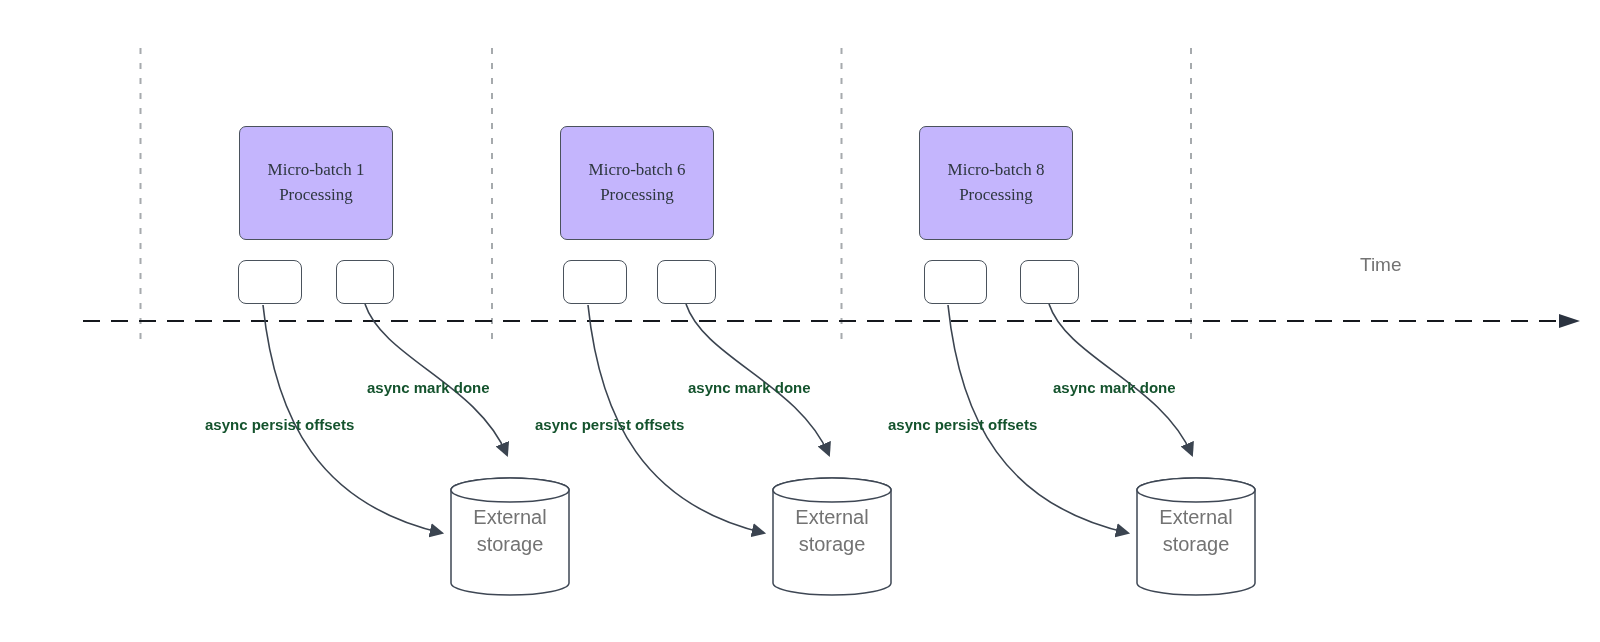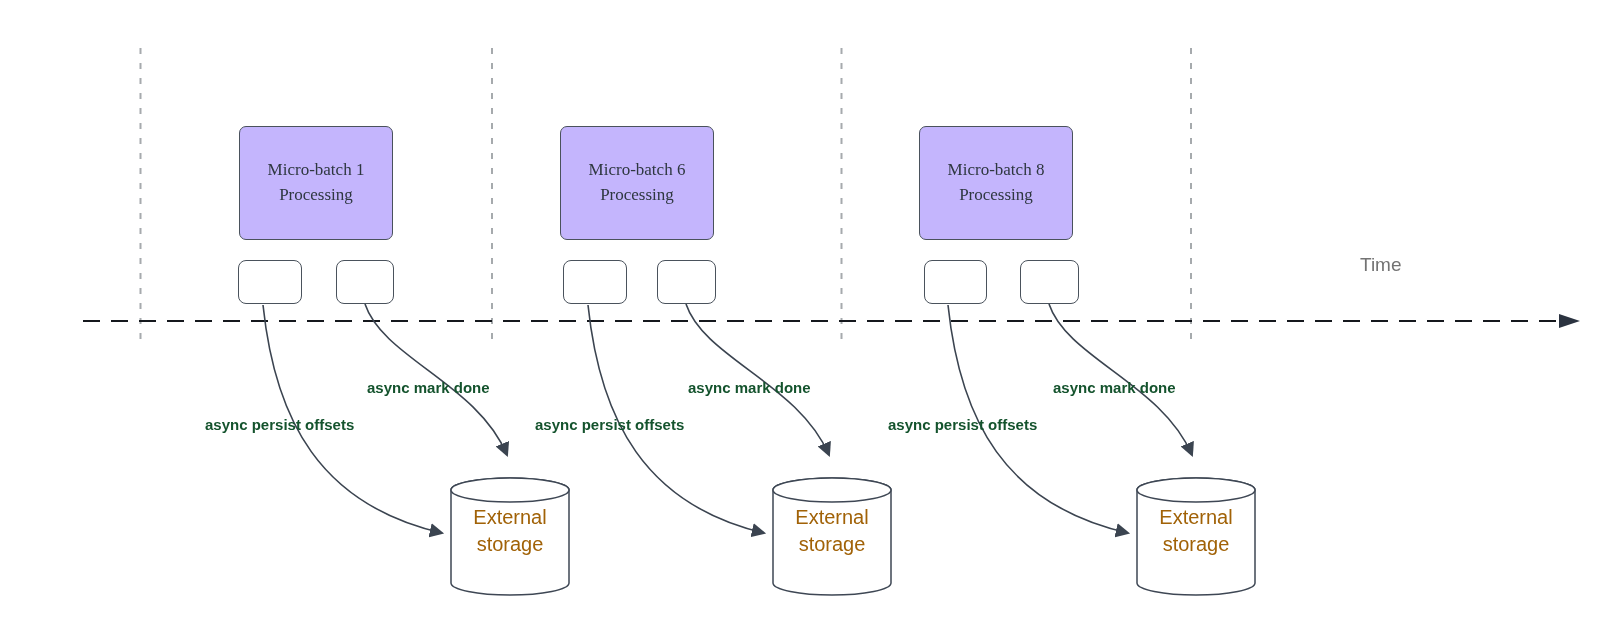--- a/index.html
+++ b/index.html
@@ -29,21 +29,21 @@
     background:#ffffff;box-sizing:border-box;
   }
   .arrow-label{
     position:absolute;
     font-size:15px;font-weight:bold;color:#14532d;
     white-space:nowrap;
   }
   .storage-label{
     position:absolute;width:118px;top:504px;
     text-align:center;font-size:20px;line-height:27px;
-    color:#a16207;white-space:pre-line;
+    color:#737373;white-space:pre-line;
   }
   .time-label{
     position:absolute;left:1360px;top:254px;
     font-size:19px;color:#737373;white-space:nowrap;
   }
 </style>
 </head>
 <body>
 
 <div id="canvas">

